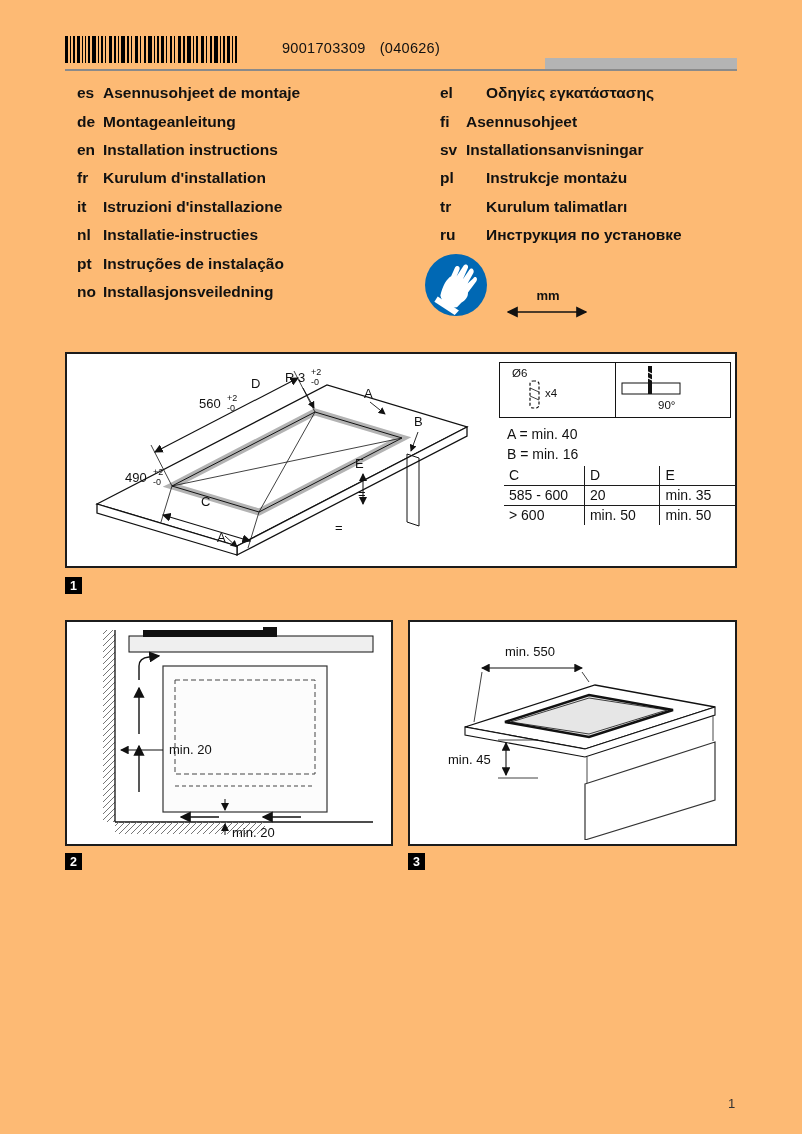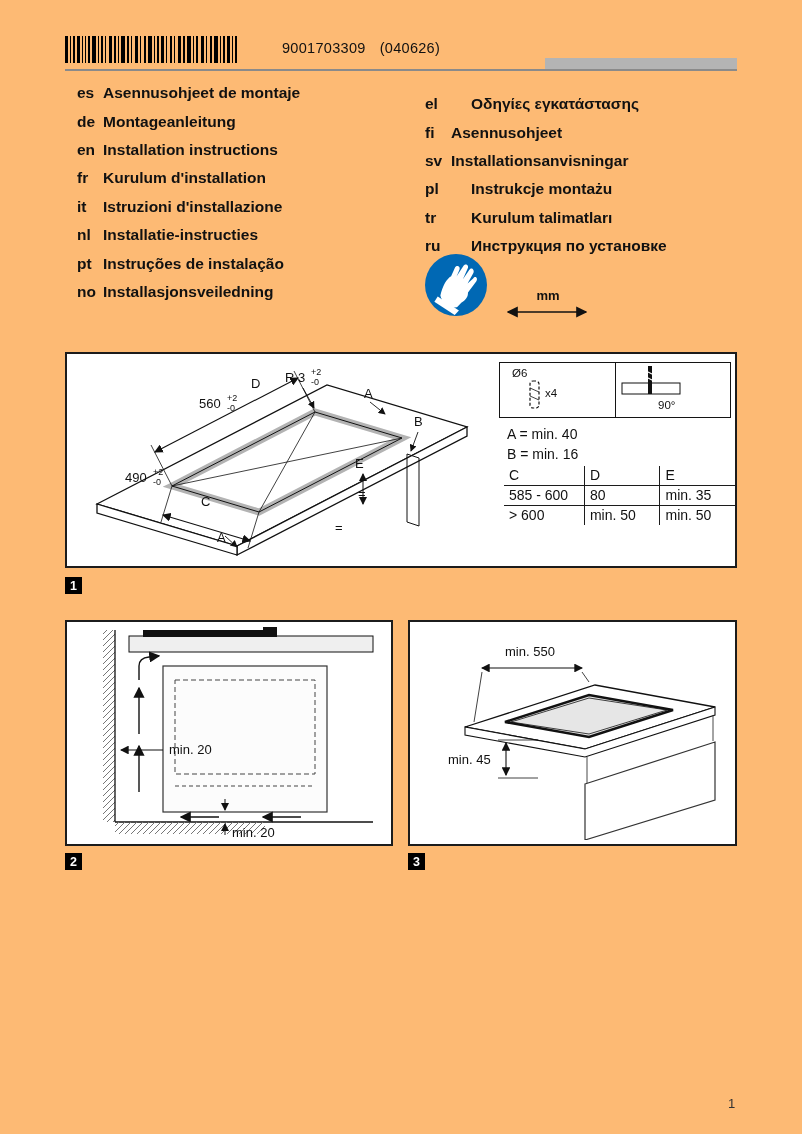--- a/index.html
+++ b/index.html
@@ -11,21 +11,21 @@
   
   #barcode{left:65px;top:36px;}
   #header-code{left:282px;top:40px;font-size:14.5px;letter-spacing:.3px;}
   #header-code .gap{display:inline-block;width:14px;}
   #header-rule{left:65px;top:69px;width:672px;height:2px;background:#8a8a8a;}
   #header-graybar{left:545px;top:58px;width:192px;height:11px;background:#b4b4b4;}
 
   
   .lang-col{position:absolute;top:79px;}
   .lang-col.left{left:65px;margin-left:12px;}
-  .lang-col.right{left:425px;margin-top:11px;}
+  .lang-col.right{left:440px;}
   .lang-row{height:28.4px;display:flex;align-items:center;font-weight:bold;font-size:15.5px;white-space:nowrap;}
   .lang-col.left .lang-code{display:inline-block;width:26px;}
   .lang-col.right .lang-code{display:inline-block;width:46px;}
   .lang-col.right .lang-row:nth-child(2) .lang-code,
   .lang-col.right .lang-row:nth-child(3) .lang-code{width:26px;}
 
   
   #glove-icon{left:424px;top:253px;}
   #mm-block{left:503px;top:288px;}
 
@@ -287,21 +287,21 @@
       <thead>
         <tr>
           <th>C</th>
           <th>D</th>
           <th>E</th>
         </tr>
       </thead>
       <tbody>
         <tr>
           <td>585 - 600</td>
-          <td>80</td>
+          <td>20</td>
           <td>min. 35</td>
         </tr>
         <tr>
           <td>&gt; 600</td>
           <td>min. 50</td>
           <td>min. 50</td>
         </tr>
       </tbody>
     </table>
   </div>

